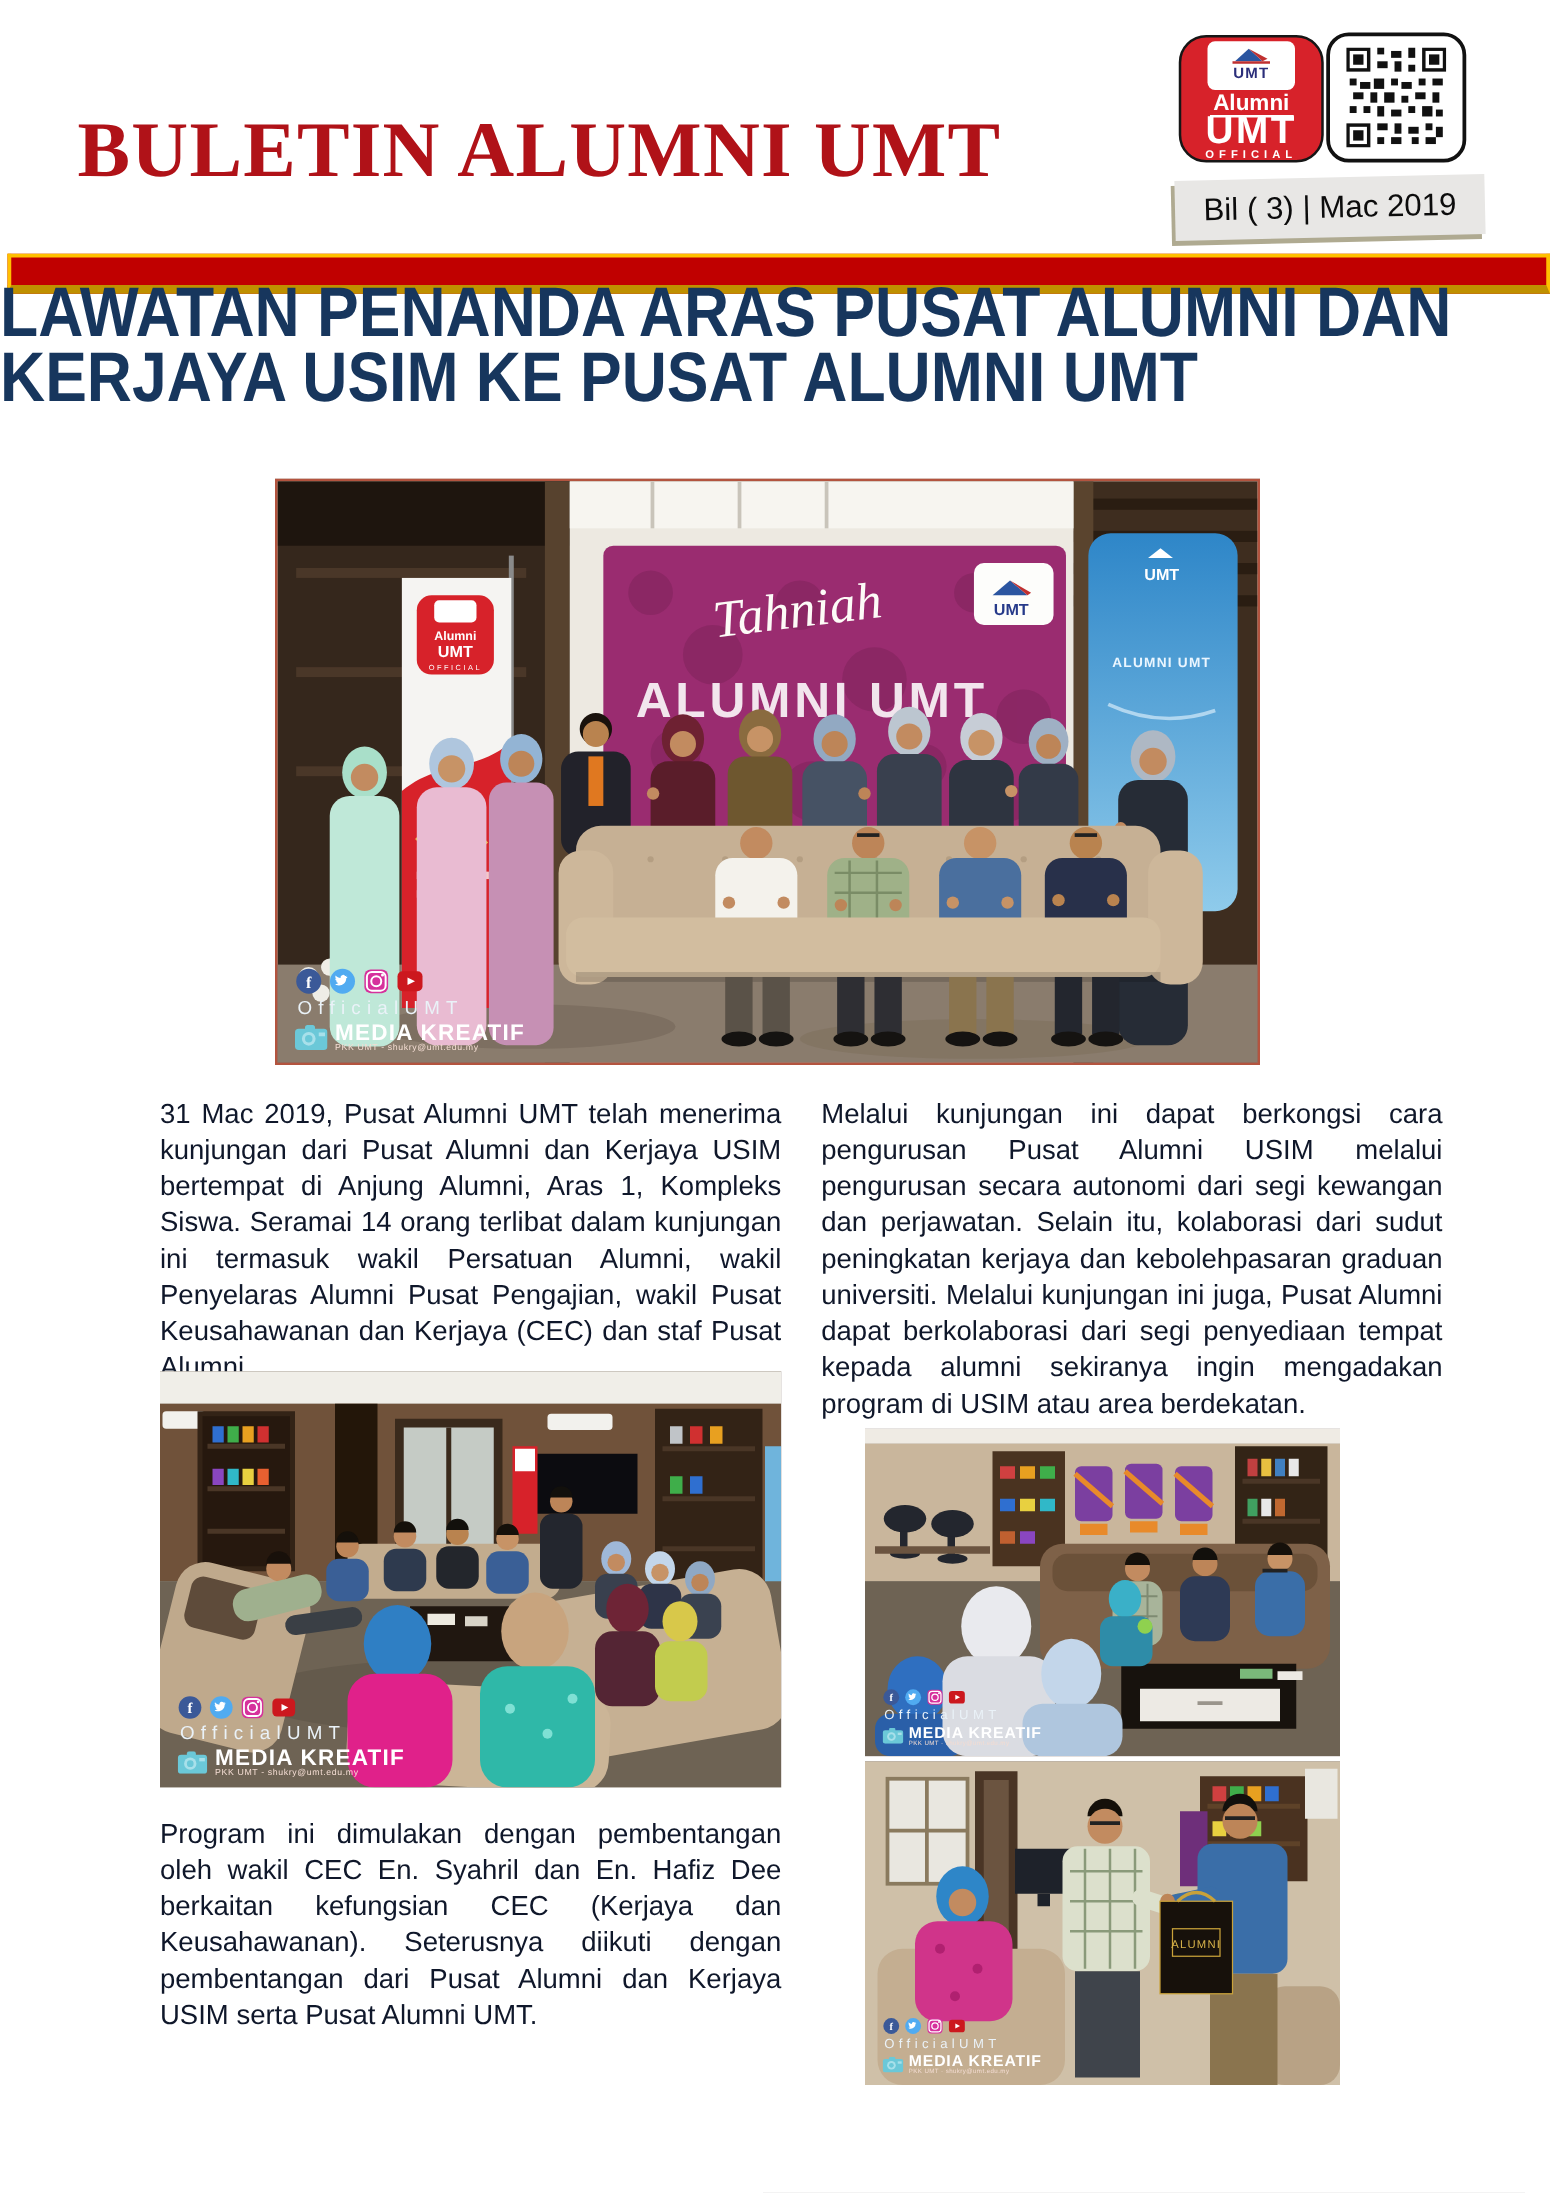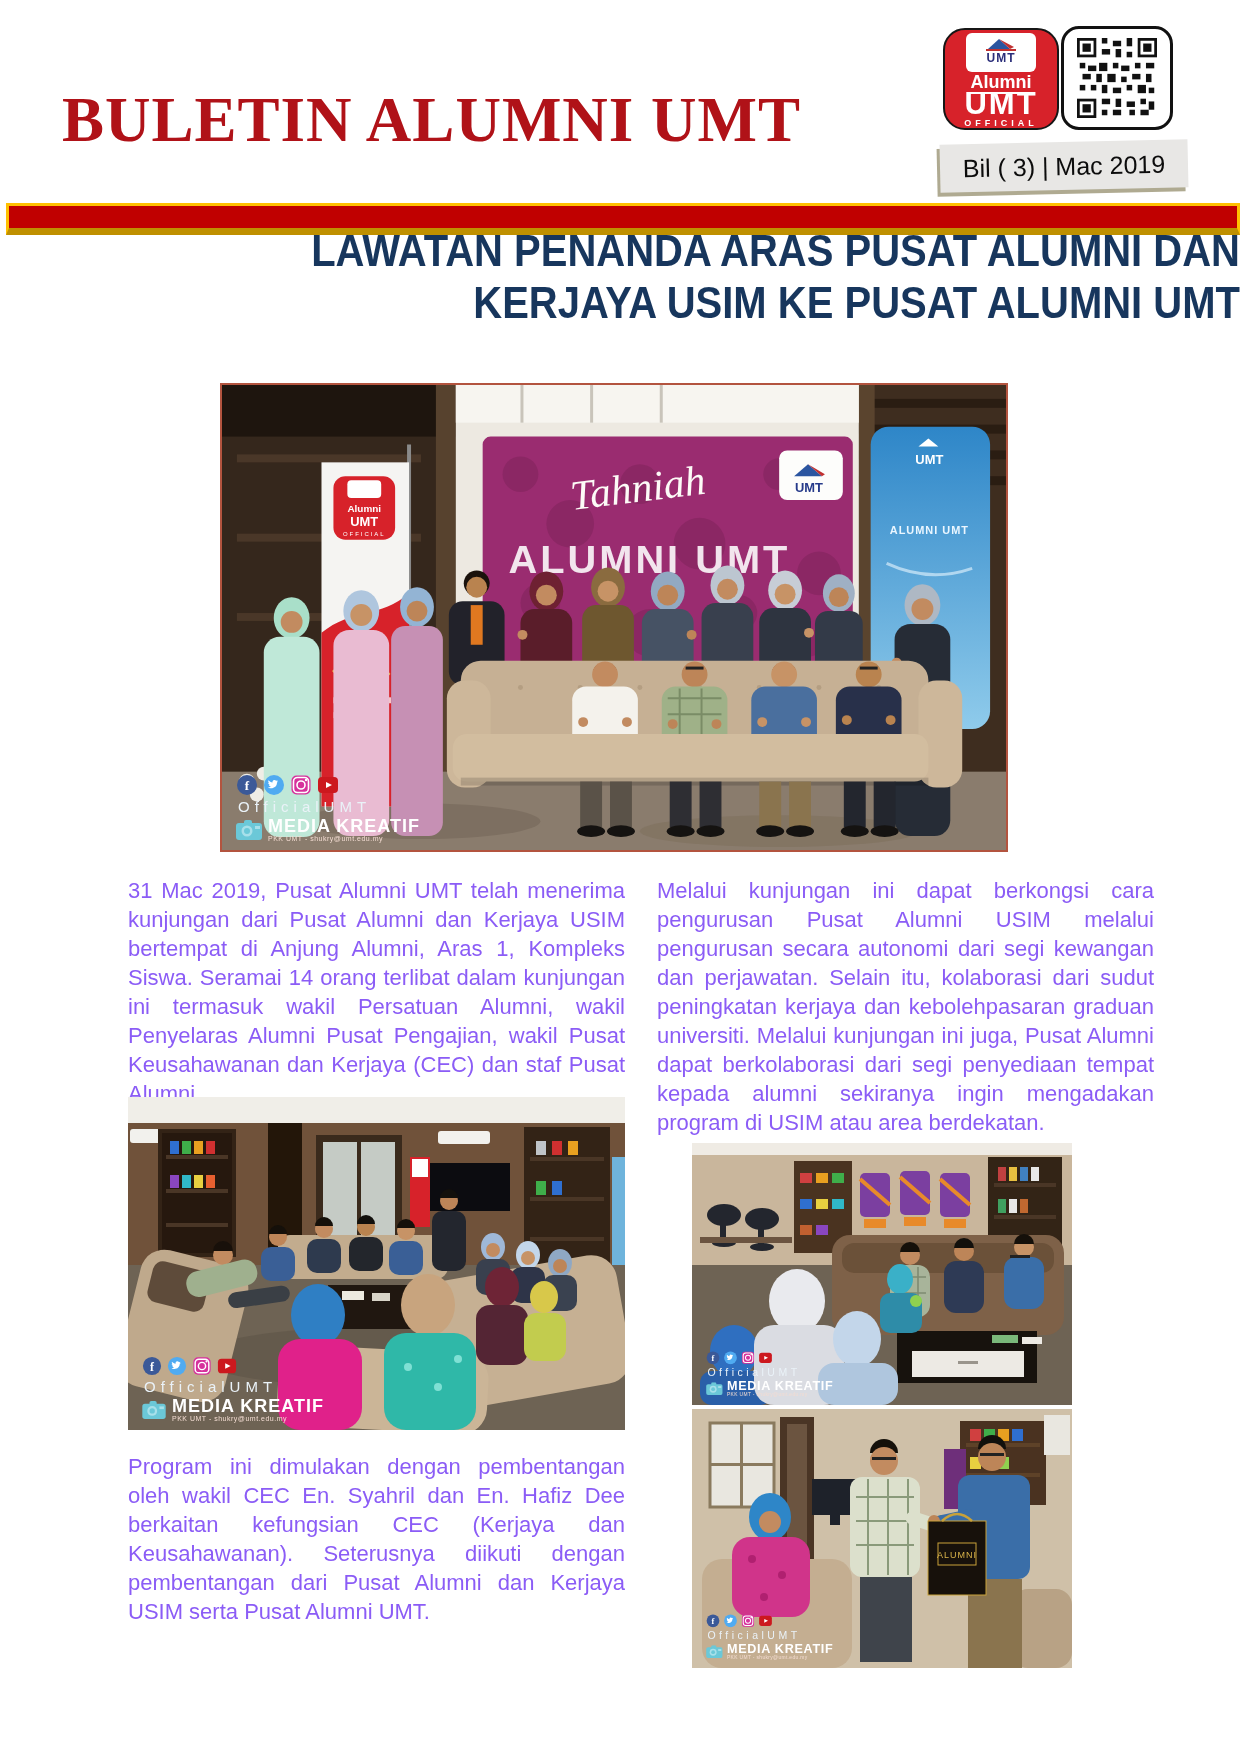--- a/index.html
+++ b/index.html
@@ -24,25 +24,25 @@
       border:3px solid #111;border-radius:18px;box-sizing:border-box;display:flex;align-items:center;justify-content:center;}
   
   .badge{position:absolute;left:940px;top:142px;width:248px;height:48px;background:#E8E7E5;
          transform:rotate(-1.3deg);box-shadow:-3px 4px 0 rgba(110,100,55,.55);
          text-align:center;line-height:48px;font-size:25px;color:#0c0c0c;}
   
   .rule{position:absolute;left:6px;top:203px;width:1228px;height:22px;background:#C00000;
         border-top:3px solid #FFC000;border-left:3px solid #FFC000;border-right:3px solid #FFC000;
         border-bottom:7px solid #BF9000;box-sizing:content-box;}
   
-  .headline{position:absolute;left:0;top:224px;width:100%;text-align:right;color:#17365D;
-            font-weight:bold;font-size:40px;line-height:52px;letter-spacing:0px;}
+  .headline{position:absolute;left:0;top:224px;width:100%;text-align:left;color:#17365D;
+            font-weight:bold;font-size:50px;line-height:52px;letter-spacing:0px;}
   .headline .hl{transform:scaleY(1.12);transform-origin:center;}
   
-  .para{position:absolute;font-size:22px;line-height:29px;color:#8b5cf6;text-align:justify;}
+  .para{position:absolute;font-size:22px;line-height:29px;color:#0f172a;text-align:justify;}
   #p-left-1{left:128px;top:876px;width:497px;}
   #p-right-1{left:657px;top:876px;width:497px;}
   #p-left-2{left:128px;top:1452px;width:497px;}
   
   .photo{position:absolute;overflow:hidden;background:#9a9186;}
   .photo svg.scene{display:block;width:100%;height:100%;}
   #photo-main{left:220px;top:383px;width:788px;height:469px;border:2px solid #B3543F;box-sizing:border-box;}
   #photo-lounge{left:128px;top:1097px;width:497px;height:333px;}
   #photo-meeting{left:692px;top:1143px;width:380px;height:262px;}
   #photo-gift{left:692px;top:1409px;width:380px;height:259px;}

